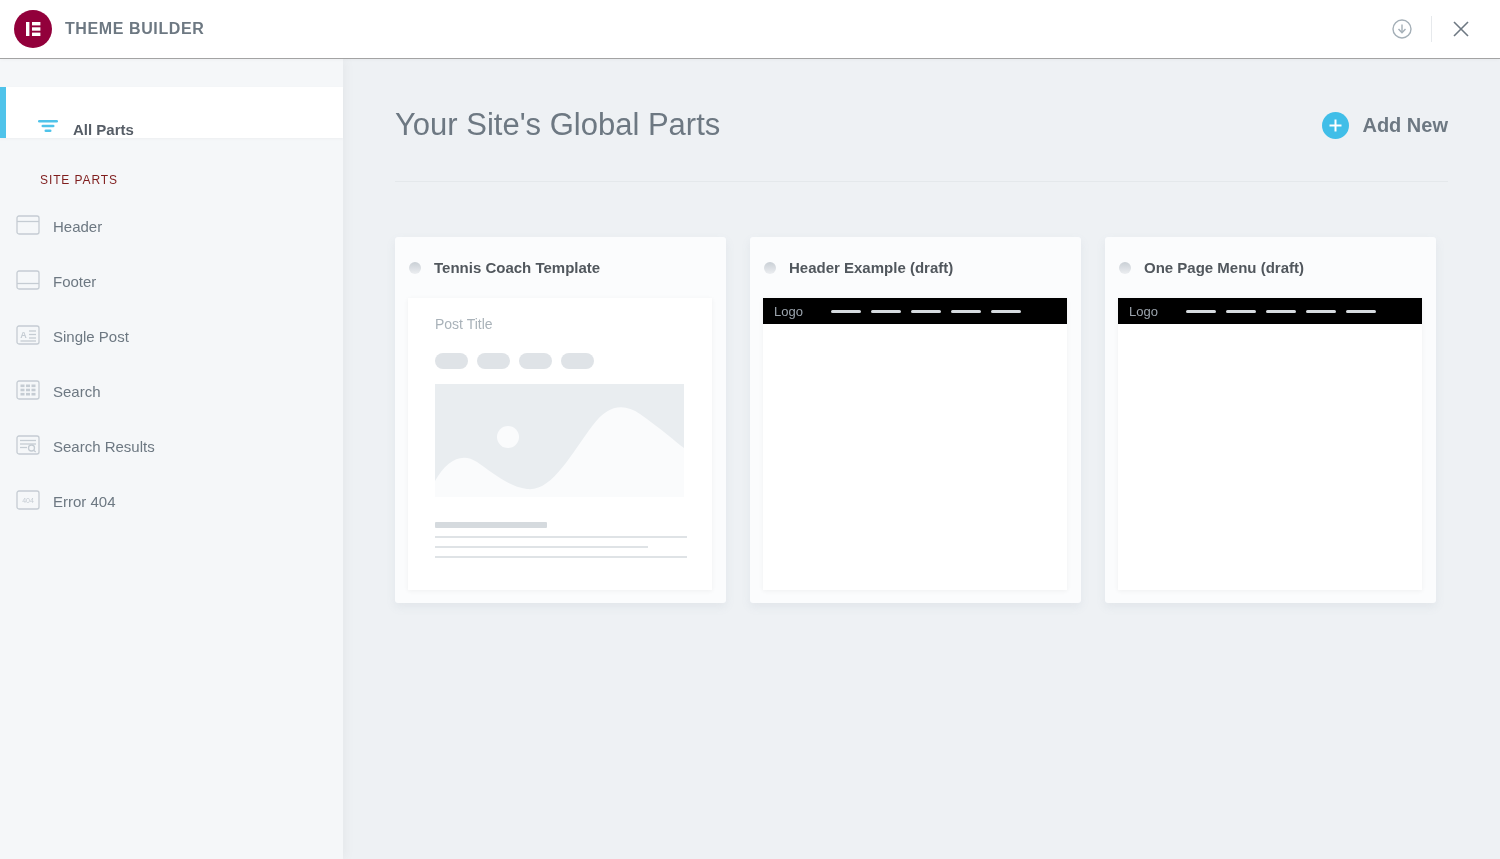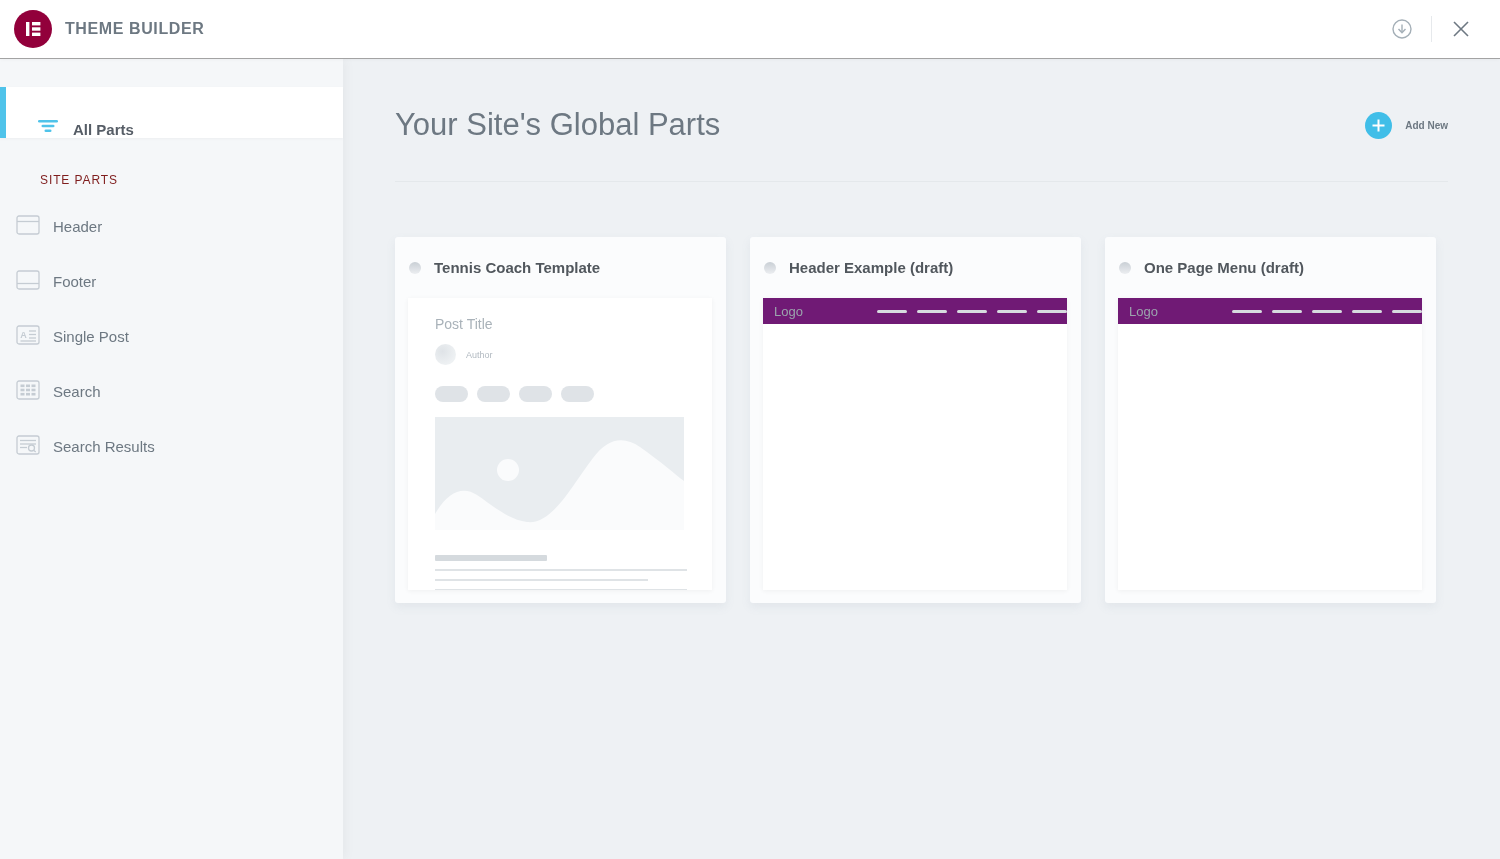--- a/index.html
+++ b/index.html
@@ -36,21 +36,21 @@
   .nav-item .nav-label { margin-left:13px; font-size:15px; font-weight:500; color:#6d7882; }
 
   
   .main { margin-left:343px; padding:59px 52px 0 52px; }
   .main-header { display:flex; align-items:center; justify-content:space-between;
     margin-top:42px; }
   .page-title { font-size:31px; font-weight:500; color:#6d7882; line-height:48px; }
   .add-new { display:flex; align-items:center; cursor:pointer; background:none; border:none; }
   .add-plus { width:27px; height:27px; border-radius:50%; background:#40BEE8; color:#ffffff;
     display:flex; align-items:center; justify-content:center; }
-  .add-label { margin-left:13px; font-size:10px; font-weight:700; color:#6d7882; }
+  .add-label { margin-left:13px; font-size:20px; font-weight:700; color:#6d7882; }
   .rule { margin-top:32px; border-bottom:1px solid #e4e8eb; }
 
   
   .cards { display:flex; gap:24px; margin-top:55px; }
   .card { width:331px; height:366px; background:#fbfcfd; border-radius:3px; position:relative;
     box-shadow:0 4px 10px rgba(120,140,160,0.10); cursor:pointer; }
   .card-head { height:61px; display:flex; align-items:center; padding:0 14px; }
   .dot { width:12px; height:12px; border-radius:50%;
     background:linear-gradient(180deg,#c9cfd5 0%,#eceef1 100%); flex:none; }
   .card-title { margin-left:13px; font-size:15px; font-weight:600; color:#51575d;
@@ -66,22 +66,22 @@
     background:radial-gradient(circle at 35% 35%, #dfe3e7 0%, #eef1f3 70%); }
   .pv-author { margin-left:10px; font-size:9px; color:#b2bac1; }
   .pv-pills { margin-top:21px; display:flex; gap:9px; }
   .pv-pill { width:33px; height:16px; border-radius:8px; background:#dfe3e7; }
   .pv-image { margin-top:15px; width:249px; height:113px; }
   .pv-line-title { margin-top:21px; width:112px; height:6px; background:#d5dade; border-radius:1px; }
   .pv-line { margin-top:8px; width:252px; height:2px; background:#dfe3e6; }
   .pv-line.short { width:213px; }
 
   
-  .pv-logobar { height:26px; background:#701a75; display:flex; align-items:center;
-    padding-left:11px;justify-content:space-between; }
+  .pv-logobar { height:26px; background:#000000; display:flex; align-items:center;
+    padding-left:11px; }
   .pv-logo { font-size:13px; color:#9ba4ad; }
   .pv-dashes { margin-left:28px; display:flex; gap:10px; }
   .pv-dash { width:30px; height:3px; background:#d6dbdf; border-radius:1.5px; }
 </style>
 </head>
 <body>
 
 <div class="topbar">
   <div class="logo-circle">
     <svg width="20" height="20" viewBox="0 0 20 20">
@@ -189,20 +189,29 @@
           <path d="M4 5.5 H 20"></path>
             <path d="M4 9 H 20"></path>
             <path d="M4 12.5 H 11"></path>
           <circle cx="15.5" cy="13" r="3"></circle>
             <path d="M17.7 15.2 L 19.7 17"></path>
         </svg>
       </span>
       <span class="nav-label">Search Results</span>
     </div>
 
+    <div class="nav-item">
+      <span>
+        <svg width="24" height="20" viewBox="0 0 24 20" fill="none" stroke="#c5ccd3" stroke-width="1.3">
+          <rect x="1" y="1" width="22" height="18" rx="2"></rect>
+          <text x="12" y="12.6" text-anchor="middle" font-size="7" stroke="none" fill="#c5ccd3">404</text>
+        </svg>
+      </span>
+      <span class="nav-label">Error 404</span>
+    </div>
 
   </div>
 </div>
 
 <div class="main">
 
   <div class="main-header">
     <div class="page-title">Your Site's Global Parts</div>
     <button class="add-new">
       <span class="add-plus">
@@ -219,24 +228,20 @@
 
   <div class="cards">
 
     <div class="card">
       <div class="card-head">
         <span class="dot"></span>
         <span class="card-title">Tennis Coach Template</span>
       </div>
       <div class="card-preview pv-pad">
         <div class="pv-post-title">Post Title</div>
-        <div class="pv-author-row">
-          <span class="pv-avatar"></span>
-          <span class="pv-author">Author</span>
-        </div>
         <div class="pv-pills">
           <span class="pv-pill"></span>
           <span class="pv-pill"></span>
           <span class="pv-pill"></span>
           <span class="pv-pill"></span>
         </div>
         <svg class="pv-image" viewBox="0 0 249 113">
           <rect x="0" y="0" width="249" height="113" fill="#e9edf0"></rect>
           <circle cx="73" cy="53" r="11" fill="#fafbfc"></circle>
           <path d="M0 97 C 12 76 27 68 42 78 C 57 88 72 102 92 105 C 117 108 136 70 158 41 C 172 22 188 18 205 30 C 225 44 241 58 249 64 L 249 113 L 0 113 Z" fill="#fafbfc"></path>

